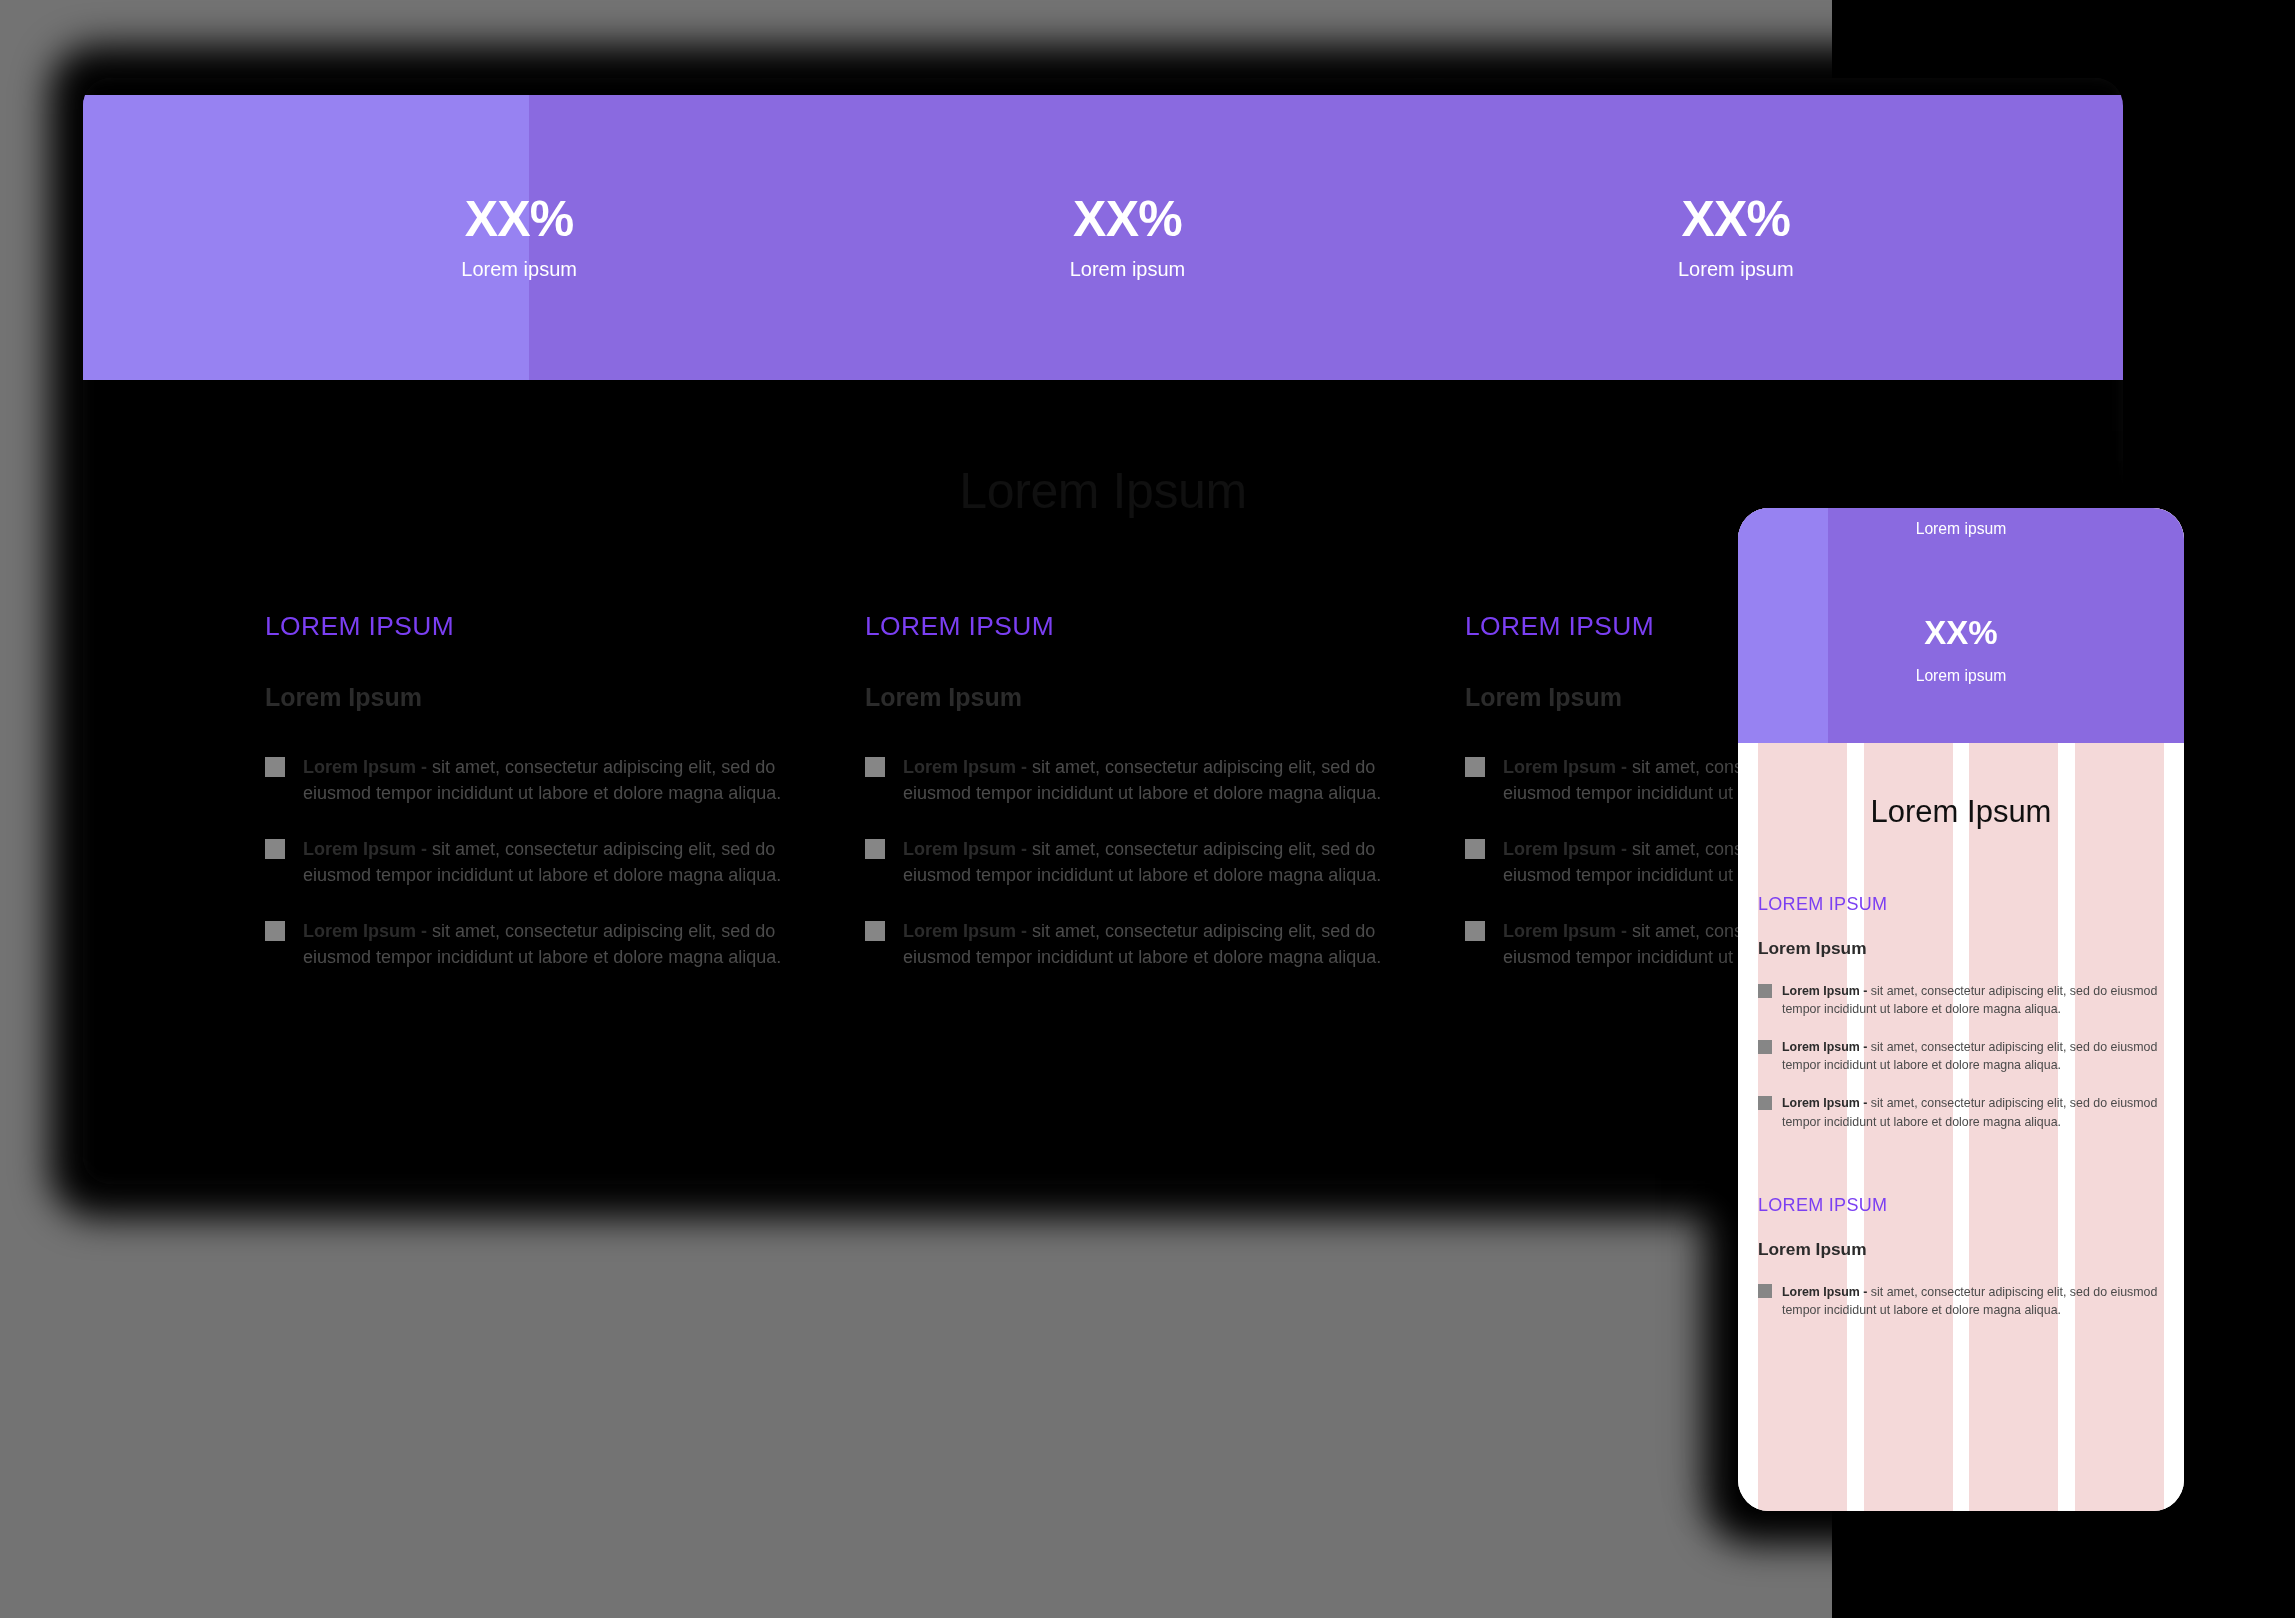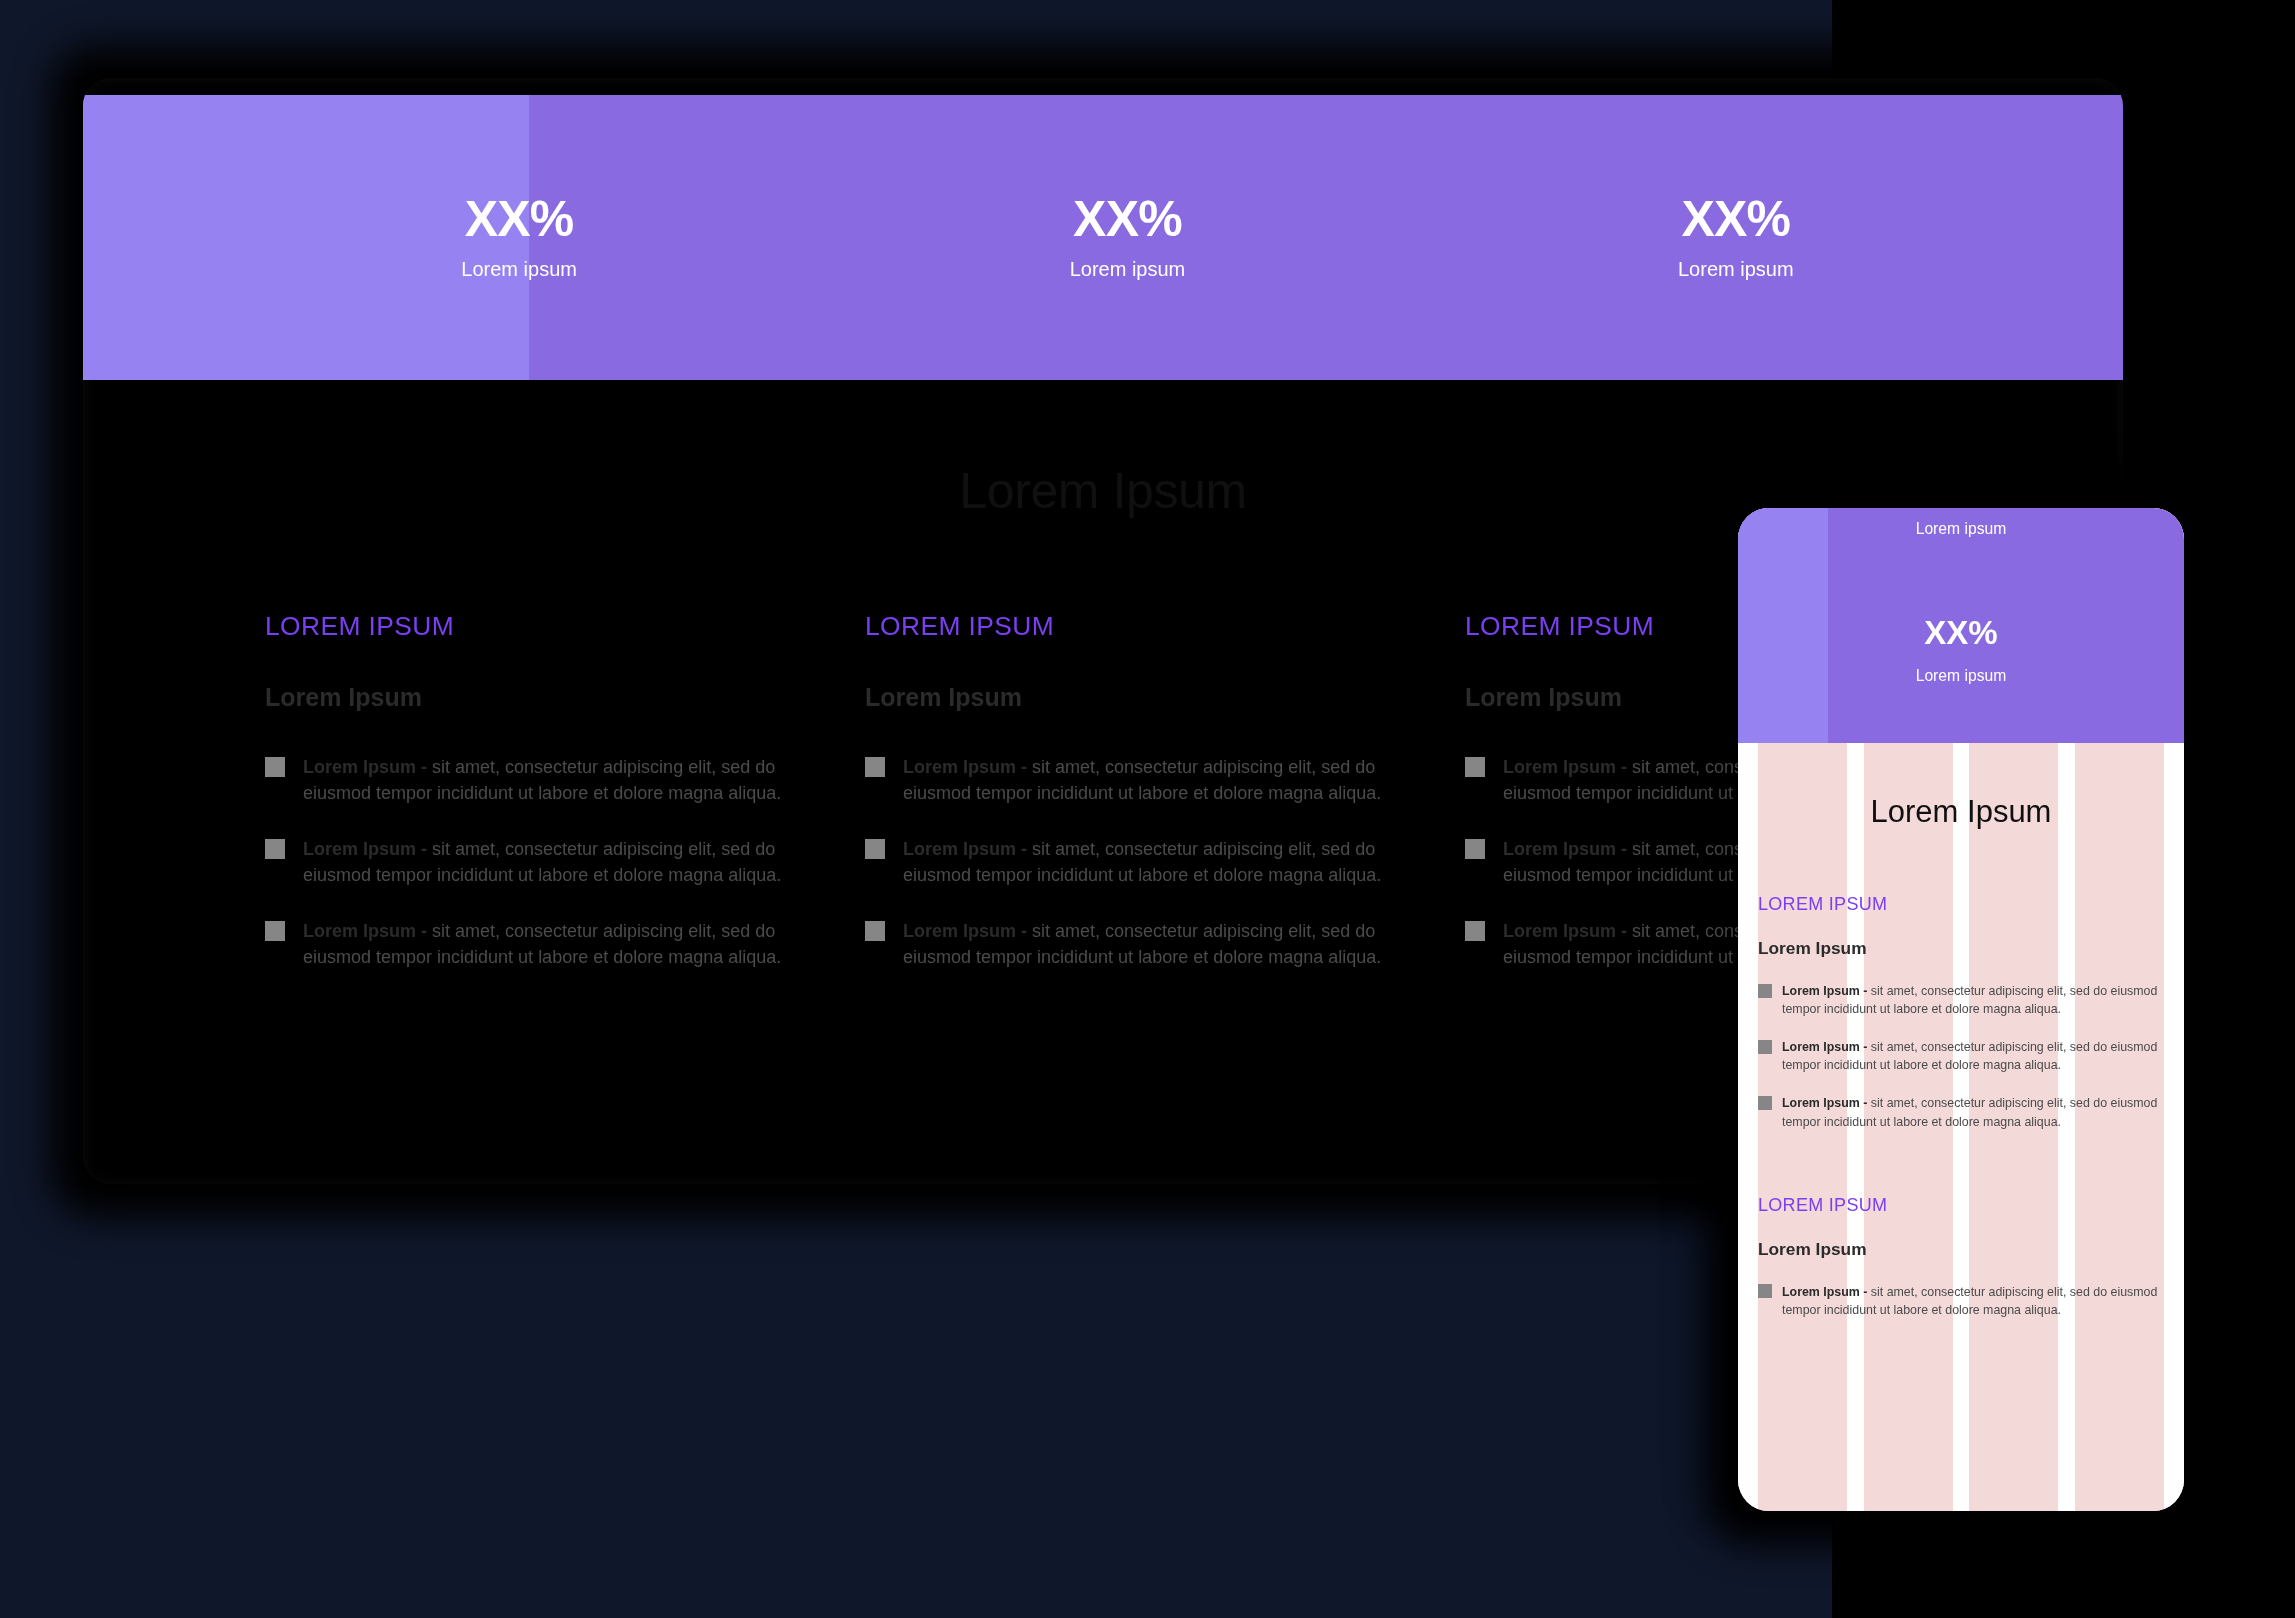--- a/index.html
+++ b/index.html
@@ -9,21 +9,21 @@
     height: 1618px;
     background: #000000;
     font-family: "Liberation Sans", sans-serif;
     overflow: hidden;
   }
 
   #stage {
     position: relative;
     width: 1832px;
     height: 1618px;
-    background: #0f172a;
+    background: #737373;
   }
 
   
   #desktop-device {
     position: absolute;
     left: 83px;
     top: 78px;
     width: 2040px;
     height: 1106px;
     border-radius: 28px;

